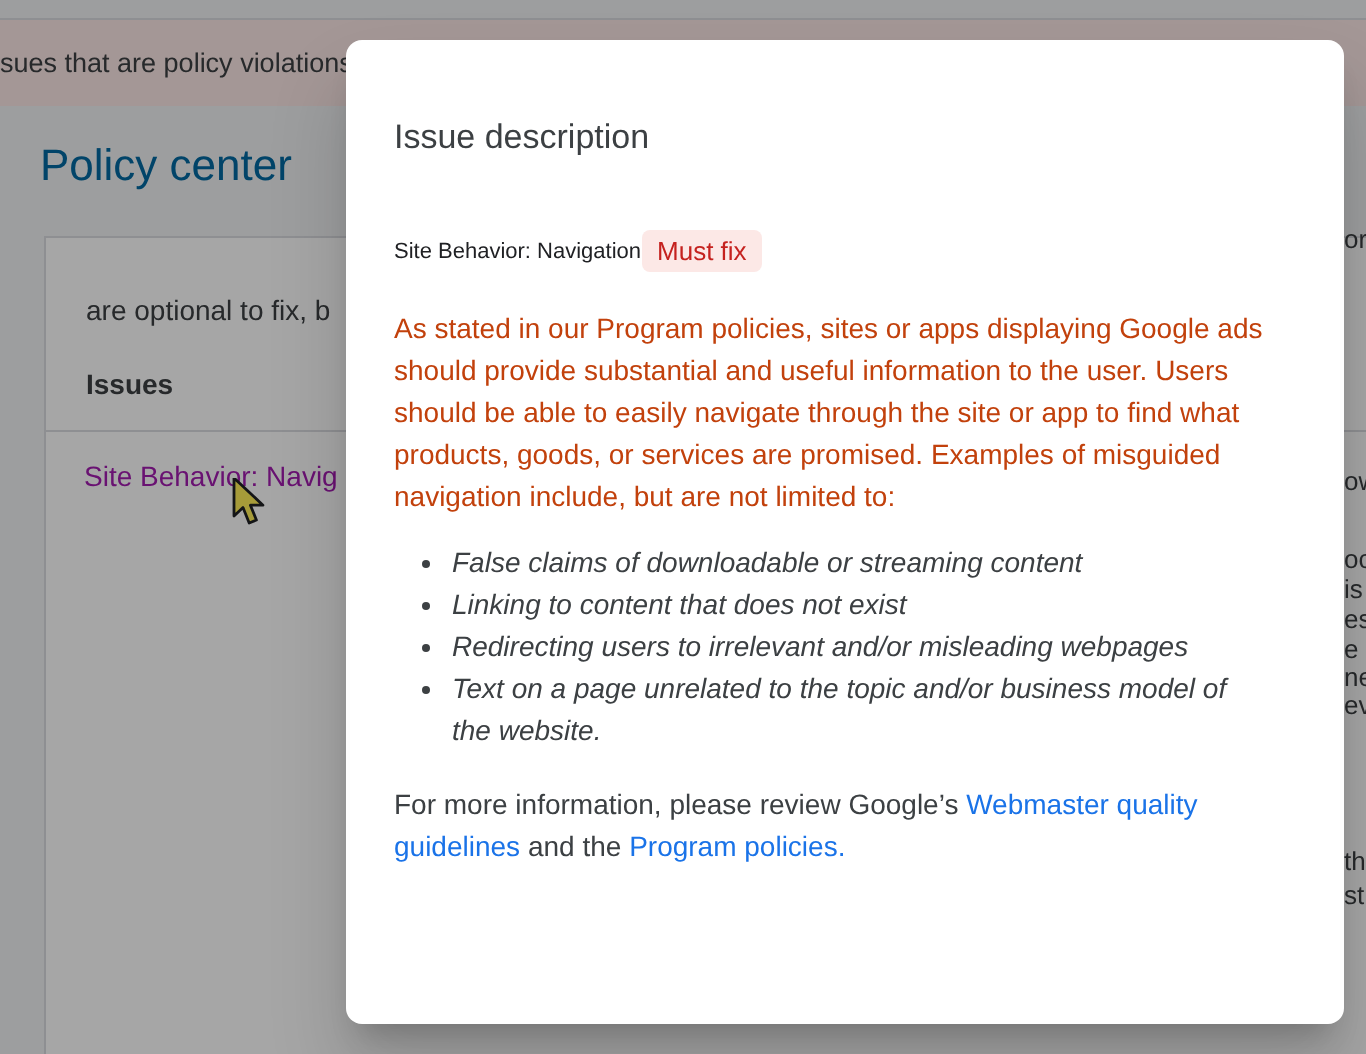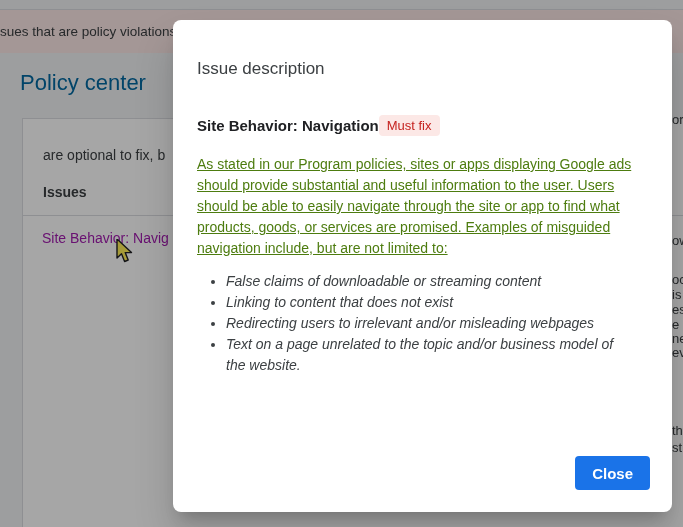--- a/index.html
+++ b/index.html
@@ -49,29 +49,28 @@
   .modal {
     position: absolute; left: 173px; top: 20px; width: 499px; height: 492px;
     background: #fff; border-radius: 8px;
     box-shadow: 0 11px 15px -7px rgba(0,0,0,.2), 0 24px 38px 3px rgba(0,0,0,.14);
     padding: 0 24px;
   }
   .modal-title {
     padding-top: 37px; font-size: 17px; color: #3c4043; line-height: 24px;
   }
   .issue-row { margin-top: 34px; display: flex; align-items: center; }
-  .issue-heading { font-size: 15px; font-weight: 700; color: #202124; }
+  .issue-heading { font-size: 11px; font-weight: 400; color: #202124; }
   .must-fix-badge {
     margin-left: 0; background: #fce8e6; color: #c5221f;
     font-size: 13px; padding: 3px 8px; border-radius: 4px; white-space: nowrap;
   }
   .modal-body {
-    margin-top: 18px; font-size: 14px; line-height: 21px; color: #4d7c0f;
+    margin-top: 18px; font-size: 14px; line-height: 21px; color: #c2410c;
     white-space: pre-line;
-    text-decoration: underline;
   }
   .modal-bullets { margin: 12px 0 0 0; padding-left: 29px; font-style: italic; }
   .modal-bullets li {
     font-size: 14px; line-height: 21px; color: #3c4043; white-space: pre-line;
   }
   .modal-footer-text {
     margin-top: 16px; font-size: 14px; line-height: 21px; color: #3c4043;
     white-space: pre-line;
   }
   .modal-footer-text a { color: #1a73e8; text-decoration: none; cursor: pointer; }
@@ -138,17 +137,16 @@
 navigation include, but are not limited to:</div>
 
   <ul class="modal-bullets">
     <li>False claims of downloadable or streaming content</li>
     <li>Linking to content that does not exist</li>
     <li>Redirecting users to irrelevant and/or misleading webpages</li>
     <li>Text on a page unrelated to the topic and/or business model of
 the website.</li>
   </ul>
 
+  <div class="modal-footer-text"><span>For more information, please review Google’s </span><a>Webmaster quality
+guidelines</a><span> and the </span><a>Program policies.</a></div>
 
-  <div class="button-row">
-    <button class="close-button">Close</button>
-  </div>
 </div>
 
 </body></html>

